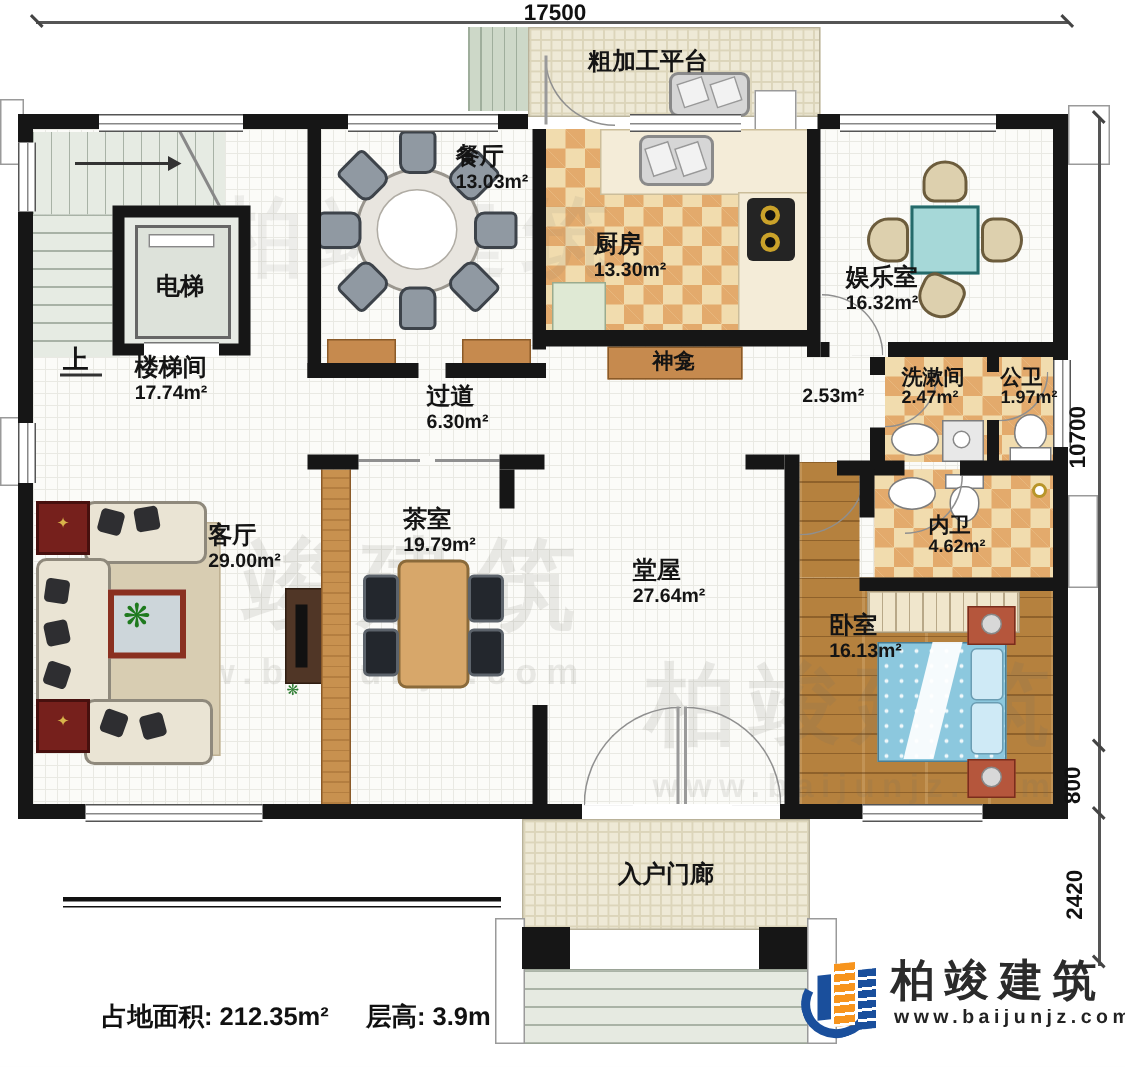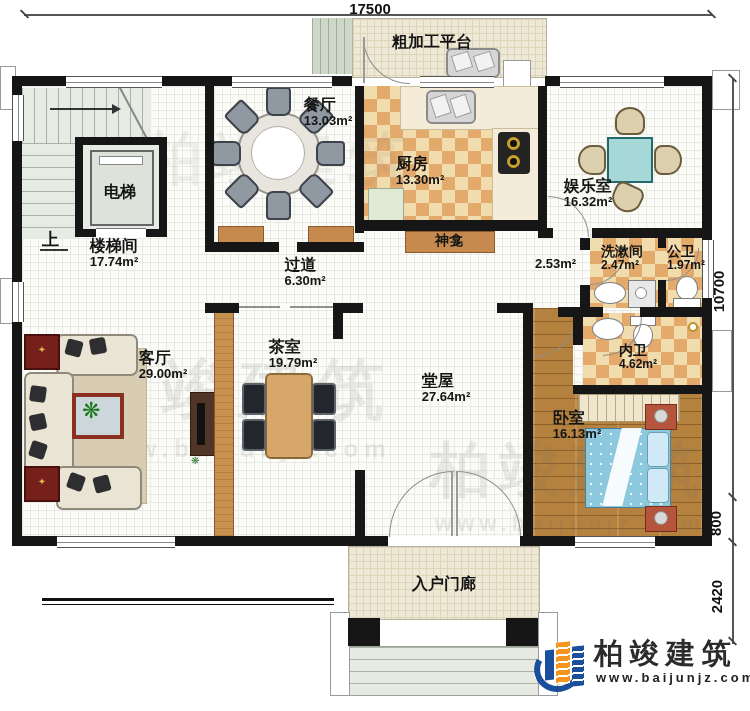--- a/index.html
+++ b/index.html
@@ -307,20 +307,26 @@
   <div class="tick" style="left:727px;top:77px;"></div>
   <div class="tick" style="left:727px;top:496px;"></div>
   <div class="tick" style="left:727px;top:541px;"></div>
   <div class="tick" style="left:727px;top:640px;"></div>
   <div class="vdim" style="left:698px;top:283px;">10700</div>
   <div class="vdim" style="left:703px;top:515px;">800</div>
   <div class="vdim" style="left:700px;top:588px;">2420</div>
 
   <div class="a" style="left:42px;top:598px;width:292px;height:3px;background:#111;z-index:45;"></div>
   <div class="a" style="left:42px;top:604px;width:292px;height:1px;background:#111;z-index:45;"></div>
+  <div class="a" style="left:68px;top:666px;font-size:17px;font-weight:bold;color:#111;z-index:45;">
+    <span>占地面积:</span>
+    <span>212.35m²</span>
+    <span style="margin-left:20px;">层高:</span>
+    <span>3.9m</span>
+  </div>
 
   <div class="a" style="left:532px;top:632px;width:212px;height:70px;z-index:45;">
     <div class="a" style="left:0px;top:4px;width:58px;height:58px;">
       <div class="a" style="left:2px;top:10px;width:48px;height:46px;border:6px solid #1a4f9c;border-top-color:transparent;border-right-color:transparent;border-radius:50%;transform:rotate(-18deg);box-sizing:border-box;"></div>
       <div class="a" style="left:13px;top:14px;width:9px;height:30px;background:#1a4f9c;transform:skewY(-6deg);"></div>
       <div class="a" style="left:24px;top:6px;width:14px;height:42px;background:#f7941d;transform:skewY(-6deg);background-image:repeating-linear-gradient(180deg,transparent 0 5px,#fff 5px 7px);"></div>
       <div class="a" style="left:40px;top:10px;width:12px;height:40px;background:#1a4f9c;transform:skewY(-6deg);background-image:repeating-linear-gradient(180deg,transparent 0 5px,#fff 5px 7px);"></div>
     </div>
     <div class="a" style="left:62px;top:2px;width:150px;font-size:29px;font-weight:900;color:#2b2b2b;letter-spacing:7px;white-space:nowrap;">柏竣建筑</div>
     <div class="a" style="left:64px;top:38px;width:150px;font-size:13px;font-weight:bold;color:#222;letter-spacing:3px;white-space:nowrap;">www.baijunjz.com</div>

